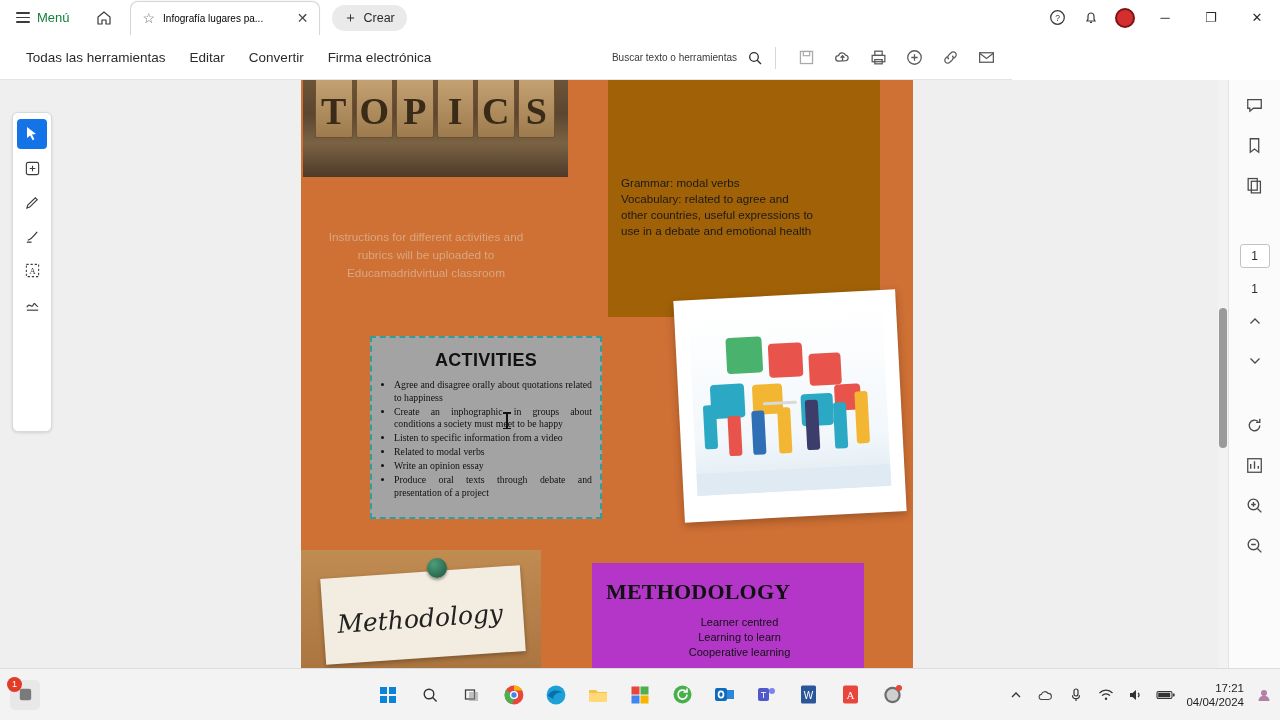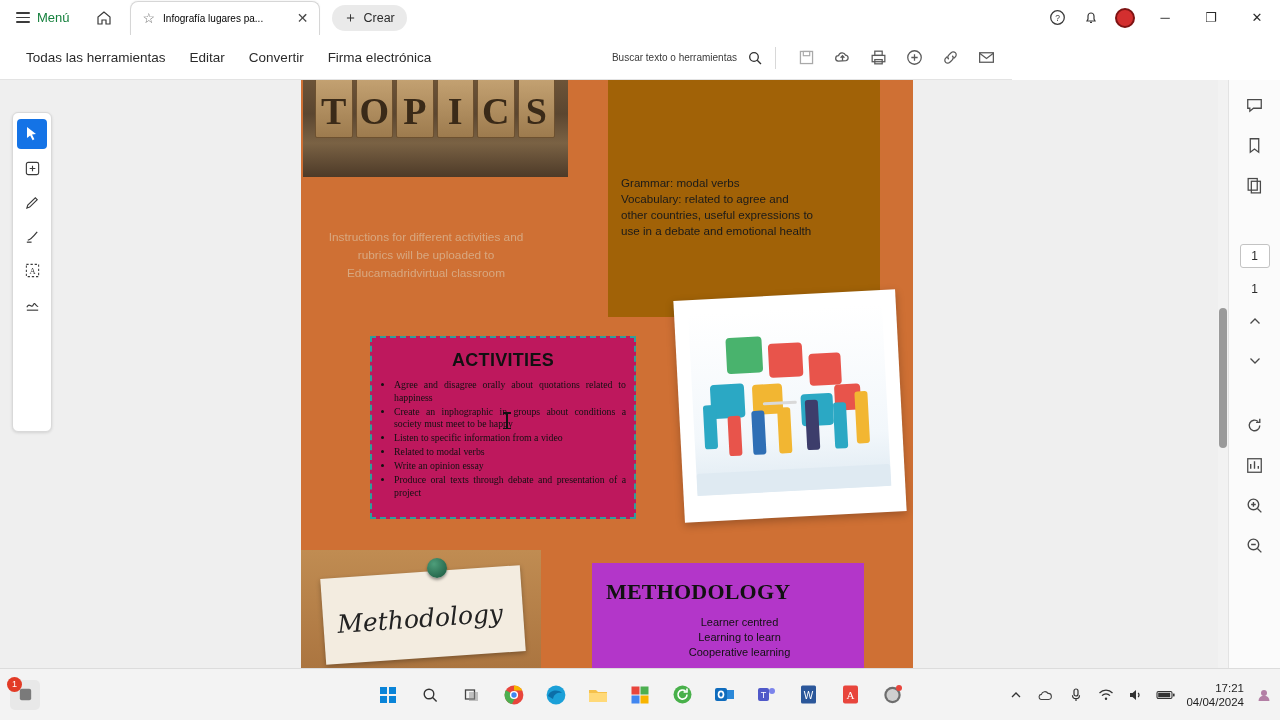--- a/index.html
+++ b/index.html
@@ -152,22 +152,22 @@
   .grammar-text .l { display:block; }
 
   
   .instructions {
     position:absolute; left:14px; top:148px; width:222px;
     color:#d8a880; font-size:11.8px; line-height:18px; text-align:center;
   }
 
   
   .activities {
-    position:absolute; left:69px; top:256px; width:266px; height:183px;
-    background:#be185d; border:2px dashed #2f9f9c;
+    position:absolute; left:69px; top:256px; width:232px; height:183px;
+    background:#a3a3a3; border:2px dashed #2f9f9c;
   }
   .activities-title {
     text-align:center; font-size:18px; font-weight:bold; color:#111;
     margin-top:12px; font-family:"Liberation Sans", sans-serif; letter-spacing:.3px;
   }
   .activities ul { margin:8px 0 0 0; padding:0 8px 0 22px;font-family:Liberation Serif, serif; }
   .activities li {
     color:#111; font-size:9.8px; line-height:12.5px; text-align:justify; margin-bottom:1.5px;
   }
   .text-cursor {

